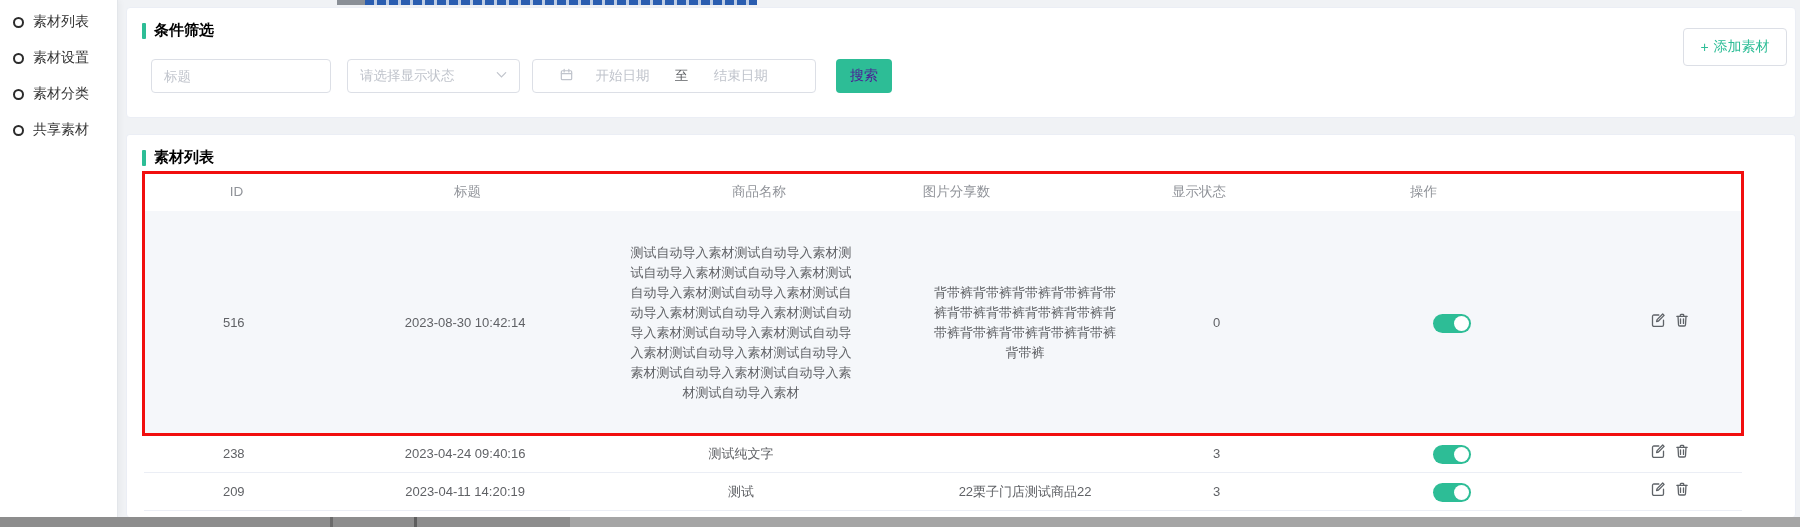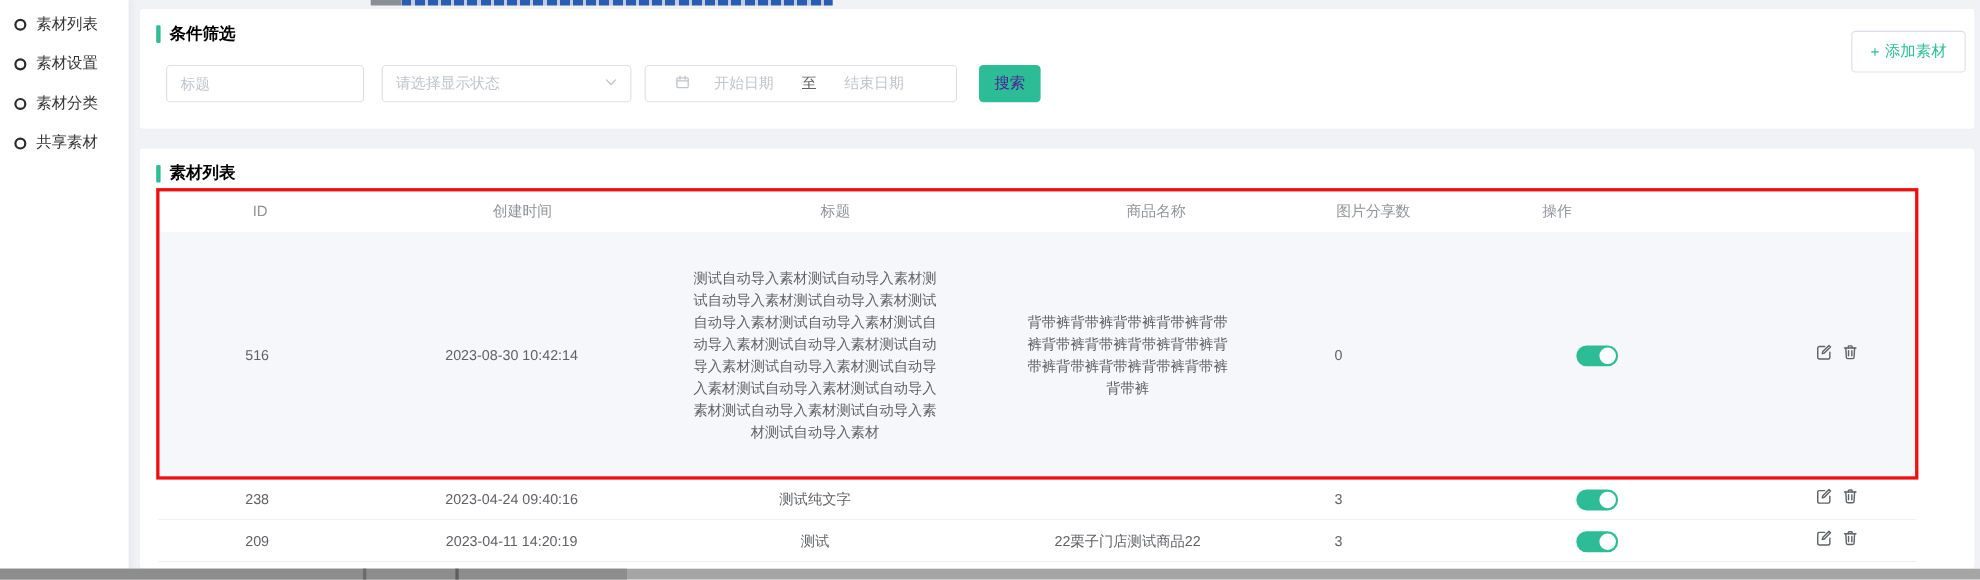--- a/index.html
+++ b/index.html
@@ -26,21 +26,21 @@
   .list-card { top:134px; bottom:0; border-bottom:none; overflow:hidden; }
   .section-head { display:flex; align-items:center; padding:13px 0 0 15px; }
   .section-bar { width:4px; height:16px; background:var(--accent); margin-right:8px; border-radius:1px; }
   .section-title { font-size:15px; font-weight:700; color:#000000; }
   
   .controls { position:absolute; left:24px; top:51px; display:flex; align-items:center; }
   .ctl { height:34px; border:1px solid #dcdfe6; border-radius:4px; background:#fff; display:flex; align-items:center; font-size:13.5px; color:#c0c4cc; }
   .input-title { width:180px; margin-right:16px; }
   .input-title input { border:none; outline:none; width:100%; height:100%; padding:0 12px; font-size:13.5px; color:#606266; background:transparent; font-family:inherit;}
   .input-title input::placeholder { color:#c0c4cc; }
-  .select-status { width:227px; margin-right:12px; padding:0 10px 0 12px; justify-content:space-between; cursor:pointer;}
+  .select-status { width:173px; margin-right:12px; padding:0 10px 0 12px; justify-content:space-between; cursor:pointer;}
   .date-range { width:284px; margin-right:20px; padding:0 26px; }
   .date-range .seg { flex:1; text-align:center; cursor:text; }
   .date-range .sep { color:#606266; padding:0 4px; }
   .btn-search { height:34px; width:56px; background:var(--accent); color:#4c1d95; border:none; border-radius:4px; font-size:14px; cursor:pointer; font-family:inherit;}
   .btn-add { position:absolute; right:8px; top:20px; height:38px; width:104px; background:#fff; border:1px solid #dcdfe6; border-radius:4px;
     color:var(--accent); font-size:14px; display:flex; align-items:center; justify-content:center; gap:5px; cursor:pointer; font-family:inherit;}
   
   .mtable { margin:6px 0 0 17px; width:1598px; font-size:13px; }
   .trow { display:flex; align-items:center; min-height:38px; border-bottom:1px solid #ebeef5; background:#fff;}
   .trow.thead { min-height:38px; border-bottom:none; color:#909399; font-size:13.5px; font-weight:500; }
@@ -134,24 +134,24 @@
     <div class="section-head">
       <span class="section-bar"></span>
       <span class="section-title">素材列表</span>
     </div>
 
     <div class="mtable">
       <div class="highlight-wrap">
         <div class="red-outline"></div>
         <div class="trow thead">
           <div class="td c-id">ID</div>
-          <div class="td c-time">创建时间</div>
           <div class="td c-title">标题</div>
           <div class="td c-prod">商品名称</div>
           <div class="td c-share">图片分享数</div>
+          <div class="td c-status">显示状态</div>
           <div class="td c-act">操作</div>
         </div>
         <div id="row-slot-first">
             <div class="trow highlight">
     <div class="td c-id">516</div>
     <div class="td c-time">2023-08-30 10:42:14</div>
     <div class="td c-title"><span class="wrap-text">测试自动导入素材测试自动导入素材测试自动导入素材测试自动导入素材测试自动导入素材测试自动导入素材测试自动导入素材测试自动导入素材测试自动导入素材测试自动导入素材测试自动导入素材测试自动导入素材测试自动导入素材测试自动导入素材测试自动导入素材测试自动导入素材</span></div>
     <div class="td c-prod"><span class="wrap-text">背带裤背带裤背带裤背带裤背带裤背带裤背带裤背带裤背带裤背带裤背带裤背带裤背带裤背带裤背带裤</span></div>
     <div class="td c-share">0</div>
     <div class="td c-status">

